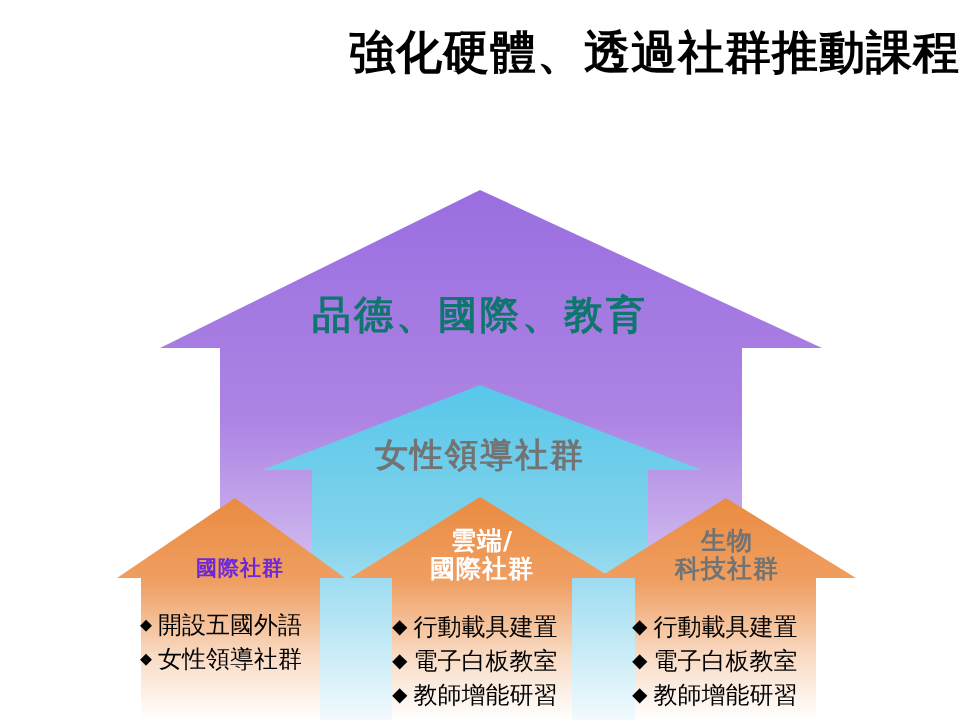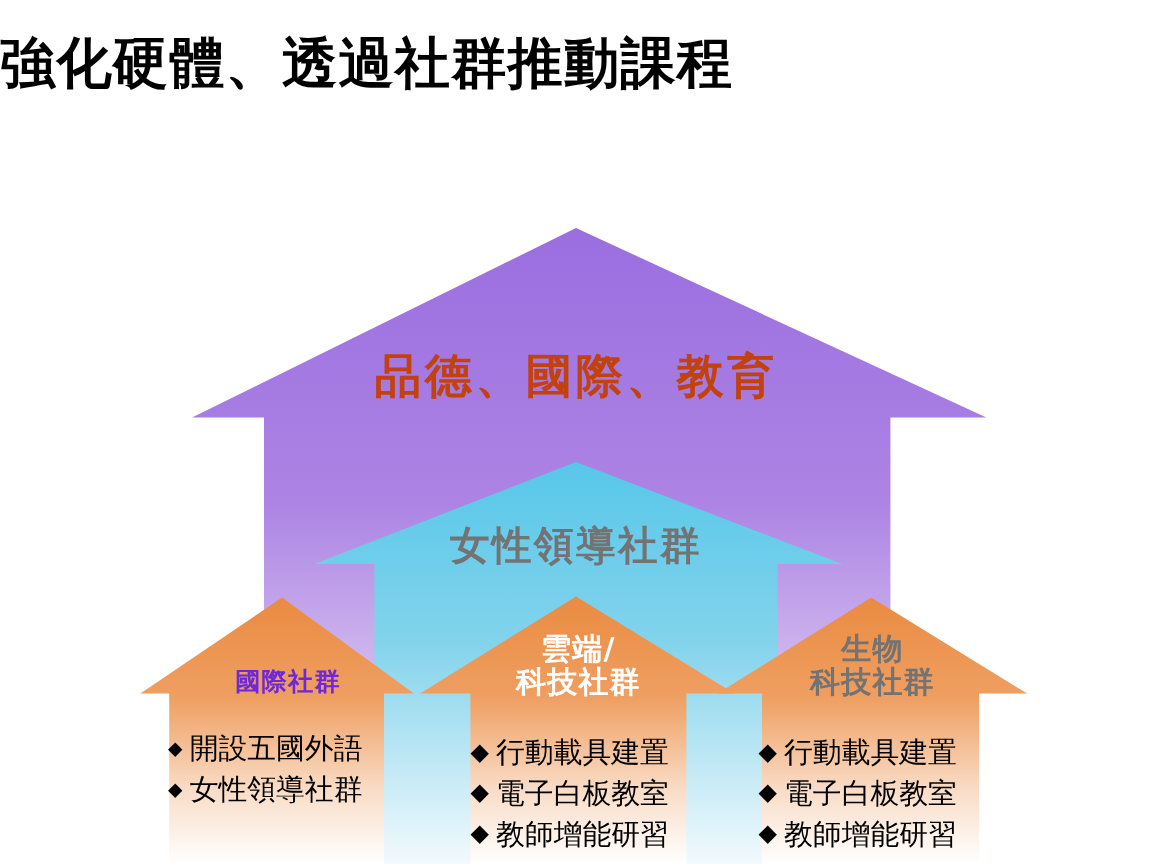--- a/index.html
+++ b/index.html
@@ -15,21 +15,21 @@
     width: 960px;
     height: 720px;
     background: #ffffff;
     overflow: hidden;
   }
   #title {
     position: absolute;
     left: 0;
     top: 26px;
     width: 960px;
-    text-align: left;
+    text-align: right;
     font-size: 46px;
     font-weight: bold;
     color: #000000;
     letter-spacing: 1px;
     line-height: 1.15;
     white-space: nowrap;
   }
   #diagram {
     position: absolute;
     left: 0;
@@ -43,21 +43,21 @@
     font-weight: bold;
     line-height: 1.12;
     white-space: pre-line;
     pointer-events: none;
   }
   #label-vision {
     left: 240px;
     top: 293px;
     width: 480px;
     font-size: 39px;
-    color: #c2410c;
+    color: #0f766e;
     letter-spacing: 3px;
   }
   #label-women {
     left: 280px;
     top: 437px;
     width: 400px;
     font-size: 33px;
     color: #737373;
     letter-spacing: 2px;
   }
@@ -140,21 +140,21 @@
     <polygon fill="url(#gradOrange)" points="726,498 856,578 816,578 816,720 635,720 635,578 598,578"></polygon>
   </svg>
 
   <div class="label" id="label-vision">品德、國際、教育</div>
 
   <div class="label" id="label-women">女性領導社群</div>
 
   <div class="label" id="label-intl">國際社群</div>
 
   <div class="label" id="label-cloud">雲端/
-科技社群</div>
+國際社群</div>
 
   <div class="label" id="label-bio">生物
 科技社群</div>
 
   <div class="bullets" id="bullets-intl">
     <span class="li"><span class="mark">◆</span><span>開設五國外語</span></span>
     <span class="li"><span class="mark">◆</span><span>女性領導社群</span></span>
   </div>
 
   <div class="bullets" id="bullets-cloud">

